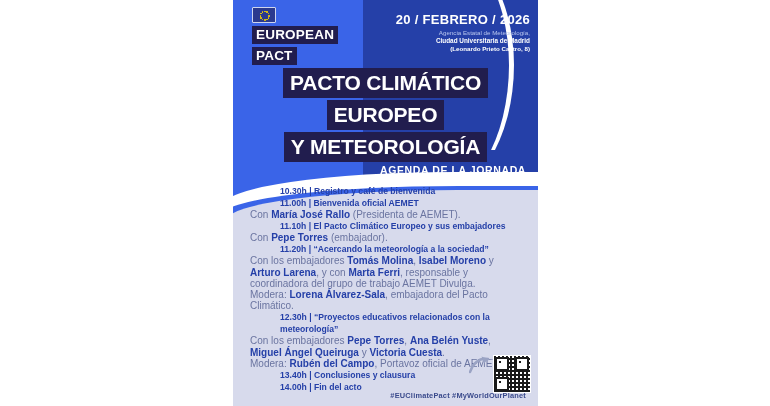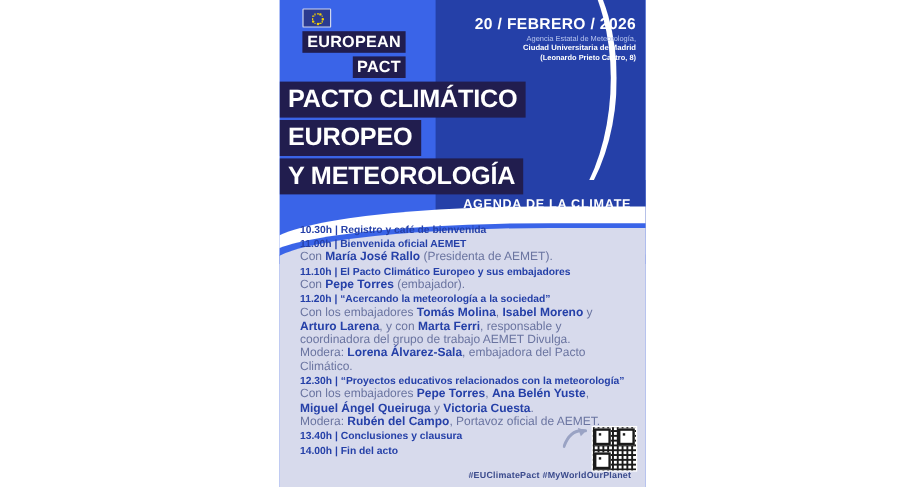--- a/index.html
+++ b/index.html
@@ -97,21 +97,20 @@
     background: #d7daec;
     border-radius: 70% 0 0 0 / 30px 0 0 0;
   }
 
   
   .logo-block {
     position: absolute;
     left: 19px;
     top: 7px;
     z-index: 20;
-    text-align: right;
   }
   .eu-flag {
     width: 24px;
     height: 16px;
     background: #2b3a8f;
     border: 1px solid #cfd6ee;
     border-radius: 1px;
     position: relative;
     box-sizing: border-box;
   }
@@ -177,21 +176,21 @@
     line-height: 8.4px;
   }
 
   
   .title-block {
     position: absolute;
     left: 0;
     top: 68px;
     width: 305px;
     z-index: 25;
-    text-align: left;
+    text-align: center;
   }
   .title-line {
     display: inline-block;
     background: #211d4e;
     color: #ffffff;
     font-weight: bold;
     font-size: 21px;
     line-height: 25px;
     padding: 2px 7px 3px 7px;
     margin-bottom: 2px;
@@ -224,20 +223,21 @@
   .ag-item {
     font-size: 8.4px;
     line-height: 11.4px;
     color: #3b4a8a;
   }
   .ag-main {
     font-weight: bold;
     color: #2540a8;
     font-size: 8.6px;
     line-height: 12px;
+    margin-left: 30px;
   }
   .ag-sub {
     color: #6a74a0;
     font-size: 10px;
     line-height: 11.2px;
   }
   .ag-sub b { color: #2540a8; }
 
   
   .registro {
@@ -353,21 +353,21 @@
       <div class="info-sub2">Ciudad Universitaria de Madrid</div>
       <div class="info-sub3">(Leonardo Prieto Castro, 8)</div>
     </div>
 
     <div class="title-block">
       <span class="title-row"><span class="title-line">PACTO CLIMÁTICO</span></span>
       <span class="title-row"><span class="title-line">EUROPEO</span></span>
       <span class="title-row"><span class="title-line">Y METEOROLOGÍA</span></span>
     </div>
 
-    <div class="agenda-heading">AGENDA DE LA CLIMATE</div>
+    <div class="agenda-heading">AGENDA DE LA JORNADA</div>
 
     <div class="agenda-list" id="agenda-list">
         <div class="ag-item ag-main">10.30h | Registro y café de bienvenida</div>
         <div class="ag-item ag-main">11.00h | Bienvenida oficial AEMET</div>
         <div class="ag-item ag-sub">Con <b>María José Rallo</b> (Presidenta de AEMET).</div>
         <div class="ag-item ag-main">11.10h | El Pacto Climático Europeo y sus embajadores</div>
         <div class="ag-item ag-sub">Con <b>Pepe Torres</b> (embajador).</div>
         <div class="ag-item ag-main">11.20h | “Acercando la meteorología a la sociedad”</div>
         <div class="ag-item ag-sub">Con los embajadores <b>Tomás Molina</b>, <b>Isabel Moreno</b> y <b>Arturo Larena</b>, y con <b>Marta Ferri</b>, responsable y coordinadora del grupo de trabajo AEMET Divulga.</div>
         <div class="ag-item ag-sub">Modera: <b>Lorena Álvarez-Sala</b>, embajadora del Pacto Climático.</div>

